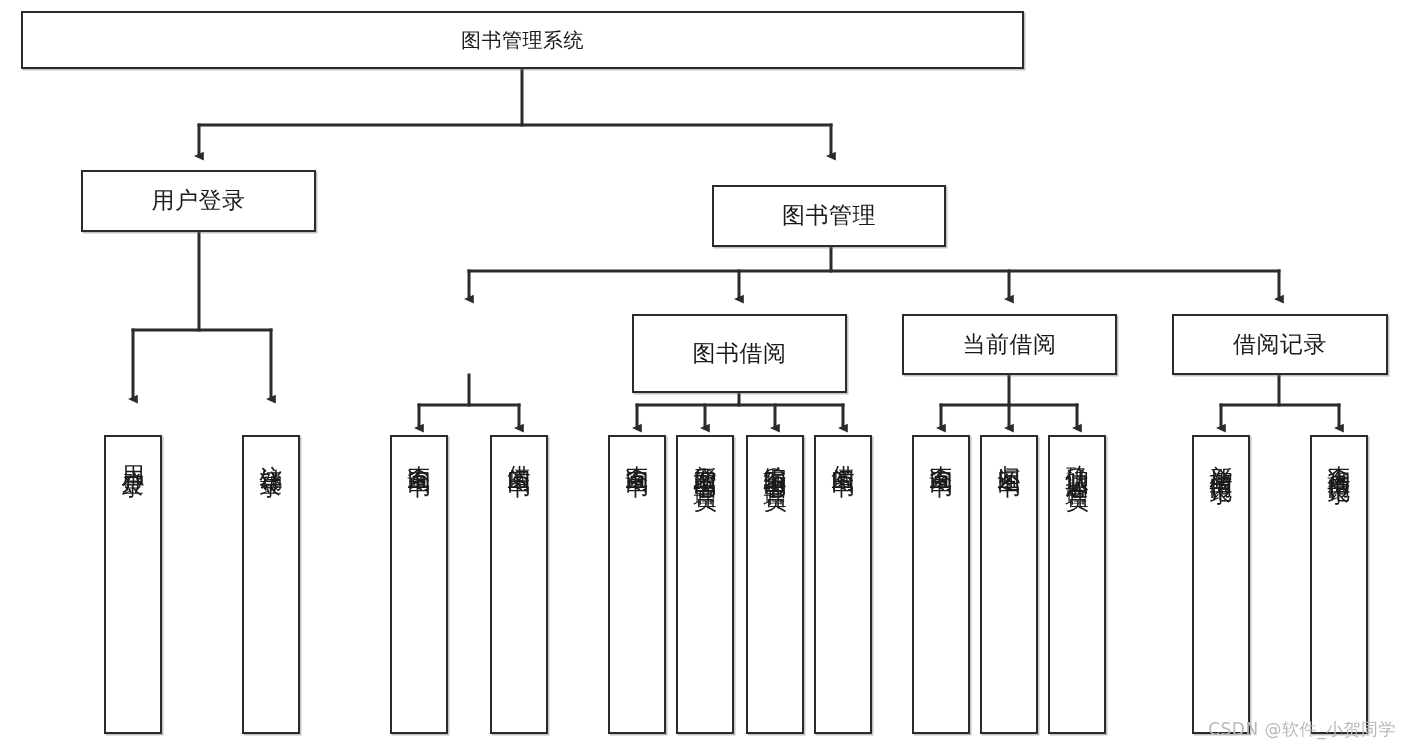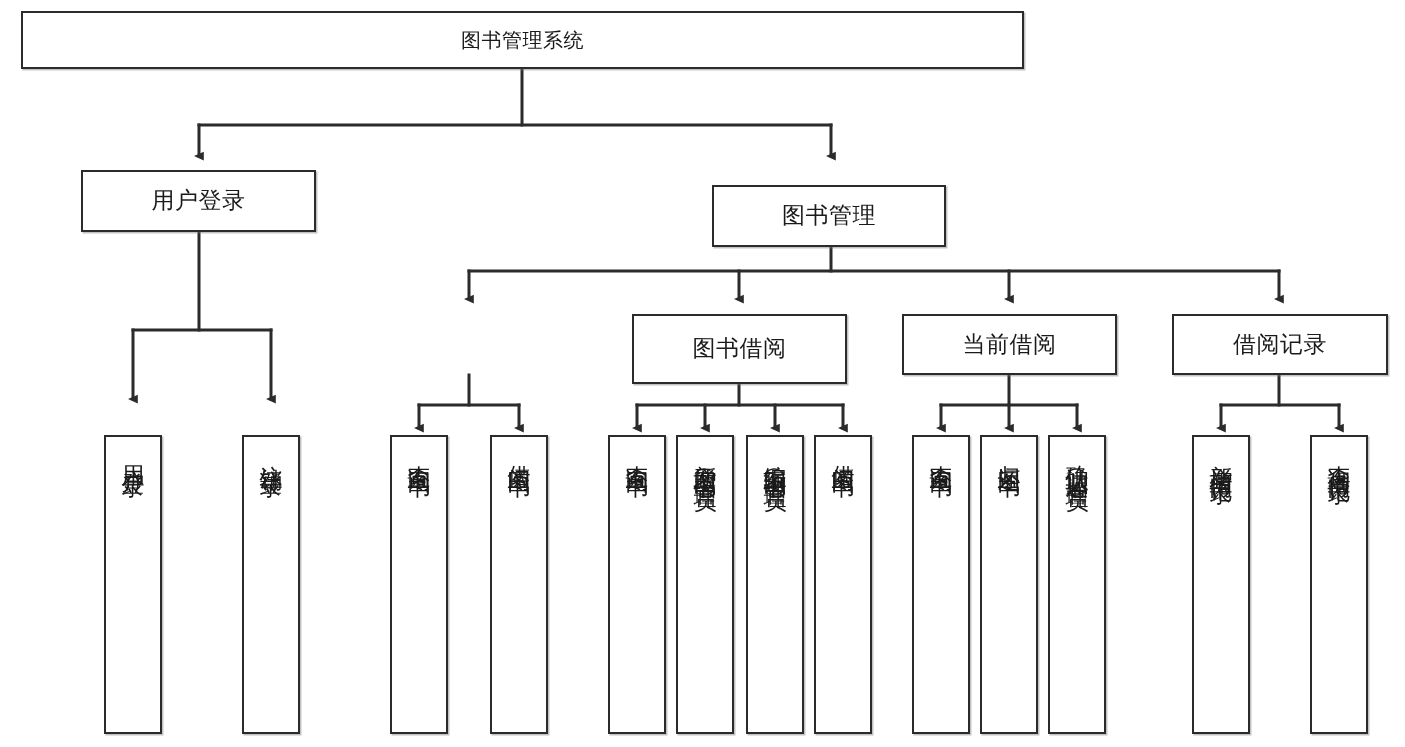--- a/index.html
+++ b/index.html
@@ -139,21 +139,21 @@
 
   <div class="node-box" style="left:81px; top:170px; width:235px; height:62px;">
     <span class="node-label h-label">用户登录</span>
   </div>
 
   <div class="node-box" style="left:712px; top:170px; width:234px; height:62px;margin-top:15px;">
     <span class="node-label h-label">图书管理</span>
   </div>
 
 
-  <div class="node-box" style="left:632px; top:314px; width:215px; height:70px;">
+  <div class="node-box" style="left:632px; top:314px; width:215px; height:79px;">
     <span class="node-label h-label">图书借阅</span>
   </div>
 
   <div class="node-box" style="left:1172px; top:314px; width:216px; height:61px;">
     <span class="node-label h-label">借阅记录</span>
   </div>
 
   <div class="node-box" style="left:902px; top:314px; width:215px; height:61px;">
     <span class="node-label h-label">当前借阅</span>
   </div>
@@ -195,14 +195,15 @@
     <span class="node-label v-label">确认归还（管理员）</span>
   </div>
 
   <div class="node-box leaf" style="left:1192px; top:435px; width:58px; height:299px;">
     <span class="node-label v-label">新增借阅记录</span>
   </div>
   <div class="node-box leaf" style="left:1310px; top:435px; width:58px; height:299px;">
     <span class="node-label v-label">查询借阅记录</span>
   </div>
 
+  <div id="watermark">CSDN @软件_小贺同学</div>
 
 </div>
 
 </body></html>

